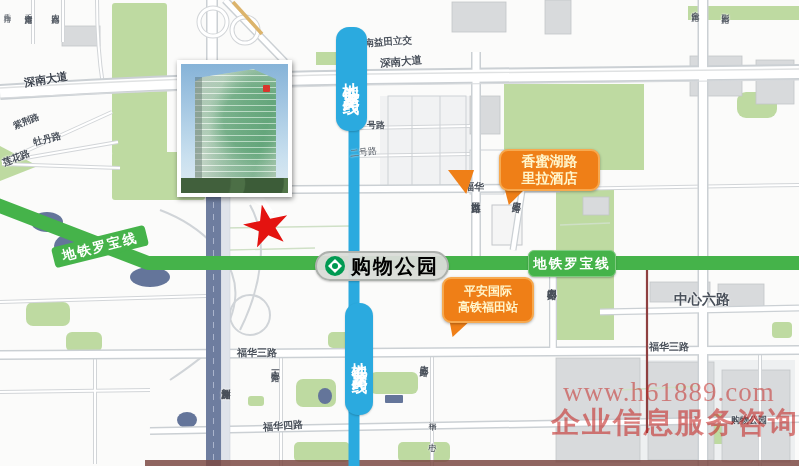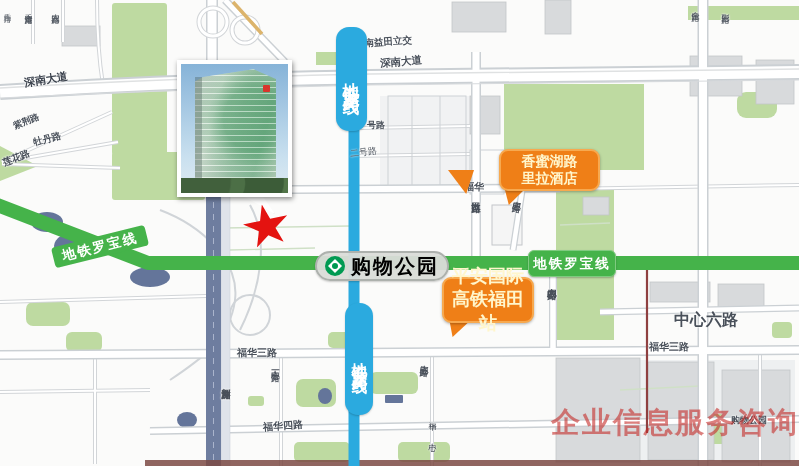--- a/index.html
+++ b/index.html
@@ -231,21 +231,21 @@
 
   <span class="rl" style="left:24px;top:74px;font-size:11px;transform:rotate(-9deg);color:#3c434e">深南大道</span>
   <span class="rl" style="left:355px;top:37px;transform:rotate(-4deg)">深南益田立交</span>
   <span class="rl" style="left:380px;top:56px;font-size:10.5px;transform:rotate(-5deg)">深南大道</span>
   <span class="rl" style="left:367px;top:121px;font-size:9px;font-weight:700">号路</span>
   <span class="rl" style="left:350px;top:148px;font-size:9px;font-weight:400;transform:rotate(-6deg)">二号路</span>
   <span class="rl" style="left:464px;top:182px;font-size:10px;transform:rotate(2deg)">福华</span>
   <span class="rl v" style="left:471px;top:194px">益田路</span>
   <span class="rl v" style="left:514px;top:194px;font-size:8.5px;transform:rotate(9deg)">中心三路</span>
   <span class="rl v" style="left:547px;top:280px">中心四路</span>
-  <span class="rl" style="left:674px;top:312px;font-size:16px">中心六路</span>
+  <span class="rl" style="left:674px;top:292px;font-size:14px">中心六路</span>
   <span class="rl" style="left:649px;top:342px;font-size:10px">福华三路</span>
   <span class="rl" style="left:237px;top:348px;font-size:10px">福华三路</span>
   <span class="rl" style="left:263px;top:421px;font-size:10px;transform:rotate(-4deg)">福华四路</span>
   <span class="rl" style="left:731px;top:416px;font-size:9px">购物公园</span>
   <span class="rl v" style="left:221px;top:380px">新洲路</span>
   <span class="rl v" style="left:271px;top:363px;font-size:8.5px">中心一路</span>
   <span class="rl v" style="left:421px;top:358px;font-size:8.5px;transform:rotate(6deg)">中心三路</span>
   <span class="rl" style="left:13px;top:117px;font-size:9px;transform:rotate(-22deg)">紫荆路</span>
   <span class="rl" style="left:33px;top:134px;transform:rotate(-15deg)">牡丹路</span>
   <span class="rl" style="left:2px;top:153px;transform:rotate(-22deg)">莲花路</span>
@@ -279,27 +279,28 @@
 
   <div class="poi-tail" style="left:448px;top:170px;width:26px;height:24px;clip-path:polygon(0 0,100% 0,70% 100%)"></div>
 
   <div class="poi-tail" style="left:504px;top:186px;width:24px;height:19px;clip-path:polygon(0 0,100% 0,20% 100%)"></div>
   <div class="poi" style="left:499px;top:149px;width:97px;height:38px">
     <span class="txt" style="font-size:14px;line-height:1.25"><span>香蜜湖路</span><br><span>里拉酒店</span></span>
   </div>
 
   <div class="poi-tail" style="left:449px;top:318px;width:24px;height:19px;clip-path:polygon(0 0,100% 0,15% 100%)"></div>
   <div class="poi" style="left:442px;top:277px;width:88px;height:42px">
-    <span class="txt" style="font-size:18px;line-height:1.3"><span>平安国际</span><br><span>高铁福田站</span></span>
+    <span class="txt" style="font-size:12px;line-height:1.3"><span>平安国际</span><br><span>高铁福田站</span></span>
   </div>
 
   <div class="pointer"></div>
   <div class="photo">
     <div class="bldg"></div>
     <div class="bldg-edge"></div>
     <div class="logo-red"></div>
     <div class="photo-ground"></div>
   </div>
   <div class="star"></div>
 
+  <div class="wm wm1">www.h61889.com</div>
   <div class="wm wm2">企业信息服务咨询</div>
 
 </div>
 
 </body></html>

